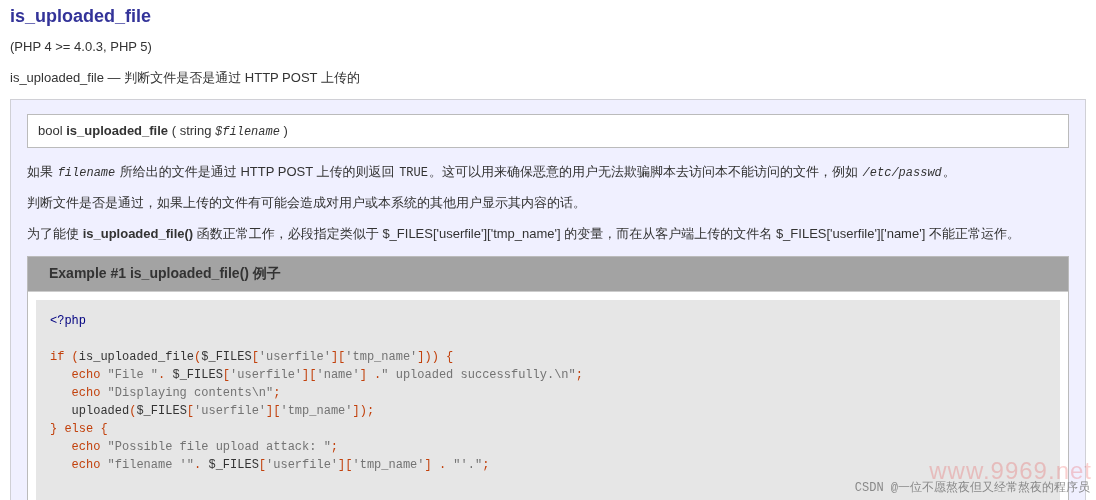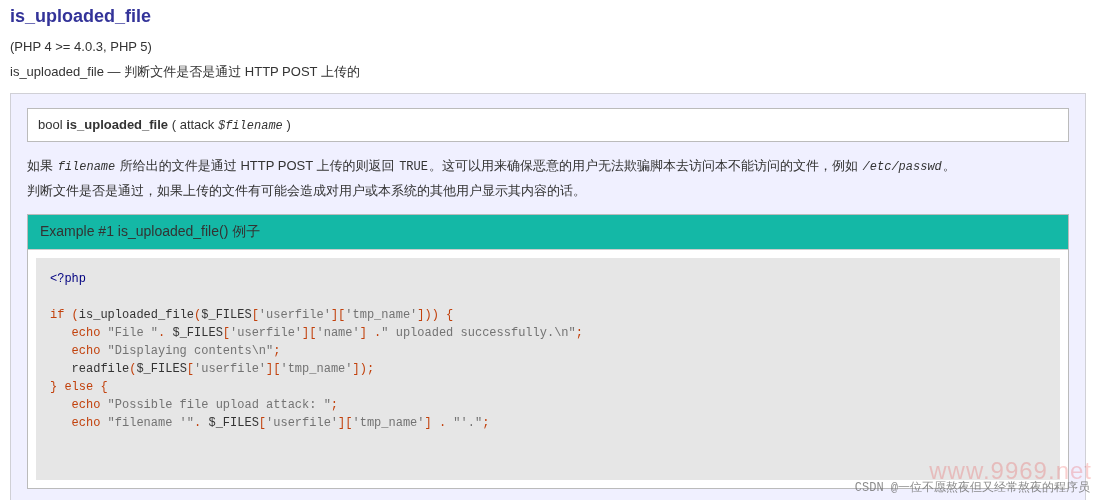--- a/index.html
+++ b/index.html
@@ -11,21 +11,21 @@
       background: #ffffff;
       color: #333333;
       width: 1096px;
     }
     h1.refname {
       font-size: 18px;
       font-weight: bold;
       color: #333399;
       margin: 6px 0 10px 0;
     }
-    p { margin: 4px 0; line-height: 1.6; }
+    p { margin: 10px 0; line-height: 1.6; }
     .verinfo { color: #333; }
     .refpurpose { color: #333; }
     .section-box {
       border: 1px solid #d0d0d6;
       background: #f0f0ff;
       padding: 14px 16px;
       margin-top: 10px;
     }
     .section-box h3 {
       margin: 0 0 12px 0;
@@ -58,25 +58,25 @@
       font-family: "Courier New", monospace;
       font-size: 12px;
     }
     .tt { padding: 0 1px; }
     .example-box {
       border: 1px solid #bbbbbb;
       background: #ffffff;
       margin-top: 12px;
     }
     .example-title {
-      padding: 8px 12px;
-      font-weight: normal;
+      padding: 8px 21px;
+      font-weight: bold;
       font-size: 14px;
       border-bottom: 1px solid #cccccc;
-      background: #14b8a6;
+      background: #a3a3a3;
     }
     .example-code {
       background: #e6e6e6;
       padding: 12px 14px;
       font-family: "Courier New", monospace;
       font-size: 12px;
       line-height: 1.5;
       margin: 8px;
       white-space: pre;
       overflow-x: auto;
@@ -113,43 +113,46 @@
 
 <p class="refpurpose">is_uploaded_file — 判断文件是否是通过 HTTP POST 上传的</p>
 
 <div class="section-box">
 
   <div class="methodsynopsis">
     <span class="type">bool</span>
     <span> </span>
     <span class="methodname">is_uploaded_file</span>
     <span> ( </span>
-    <span class="param-type">attack</span>
+    <span class="param-type">string</span>
     <span> </span>
     <span class="param-var">$filename</span>
     <span> )</span>
   </div>
 
   <p>
     <span>如果 </span><span class="literal tt">filename</span><span> 所给出的文件是通过 HTTP POST 上传的则返回 </span><span class="literal-b tt">TRUE</span><span>。这可以用来确保恶意的用户无法欺骗脚本去访问本不能访问的文件，例如 </span><span class="literal tt">/etc/passwd</span><span>。</span>
   </p>
 
   <p>判断文件是否是通过，如果上传的文件有可能会造成对用户或本系统的其他用户显示其内容的话。</p>
 
+  <p>
+    <span>为了能使 </span><b>is_uploaded_file()</b><span> 函数正常工作，必段指定类似于 $_FILES['userfile']['tmp_name'] 的变量，而在从客户端上传的文件名 $_FILES['userfile']['name'] 不能正常运作。</span>
+  </p>
 
   <div class="example-box">
     <div class="example-title">
       <span>Example #1 </span><span>is_uploaded_file()</span><span> 例子</span>
     </div>
     <div class="example-code"><span class="code-html">&lt;?php</span>
 
 <span class="code-kw">if (</span><span class="code-def">is_uploaded_file</span><span class="code-kw">(</span><span class="code-def">$_FILES</span><span class="code-kw">[</span><span class="code-str">'userfile'</span><span class="code-kw">][</span><span class="code-str">'tmp_name'</span><span class="code-kw">])) {</span>
 <span class="code-kw">   echo </span><span class="code-str">"File "</span><span class="code-kw">. </span><span class="code-def">$_FILES</span><span class="code-kw">[</span><span class="code-str">'userfile'</span><span class="code-kw">][</span><span class="code-str">'name'</span><span class="code-kw">] .</span><span class="code-str">" uploaded successfully.\n"</span><span class="code-kw">;</span>
 <span class="code-kw">   echo </span><span class="code-str">"Displaying contents\n"</span><span class="code-kw">;</span>
-<span class="code-kw">   </span><span class="code-def">readfile</span><span class="code-kw">(</span><span class="code-def">$_FILES</span><span class="code-kw">[</span><span class="code-str">'userfile'</span><span class="code-kw">][</span><span class="code-str">'tmp_name'</span><span class="code-kw">]);</span>
+<span class="code-kw">   </span><span class="code-def">uploaded</span><span class="code-kw">(</span><span class="code-def">$_FILES</span><span class="code-kw">[</span><span class="code-str">'userfile'</span><span class="code-kw">][</span><span class="code-str">'tmp_name'</span><span class="code-kw">]);</span>
 <span class="code-kw">} else {</span>
 <span class="code-kw">   echo </span><span class="code-str">"Possible file upload attack: "</span><span class="code-kw">;</span>
 <span class="code-kw">   echo </span><span class="code-str">"filename '"</span><span class="code-kw">. </span><span class="code-def">$_FILES</span><span class="code-kw">[</span><span class="code-str">'userfile'</span><span class="code-kw">][</span><span class="code-str">'tmp_name'</span><span class="code-kw">] . </span><span class="code-str">"'."</span><span class="code-kw">;</span>
 
 
 </div>
   </div>
 </div>
 
 <div class="watermark1">www.9969.net</div>

